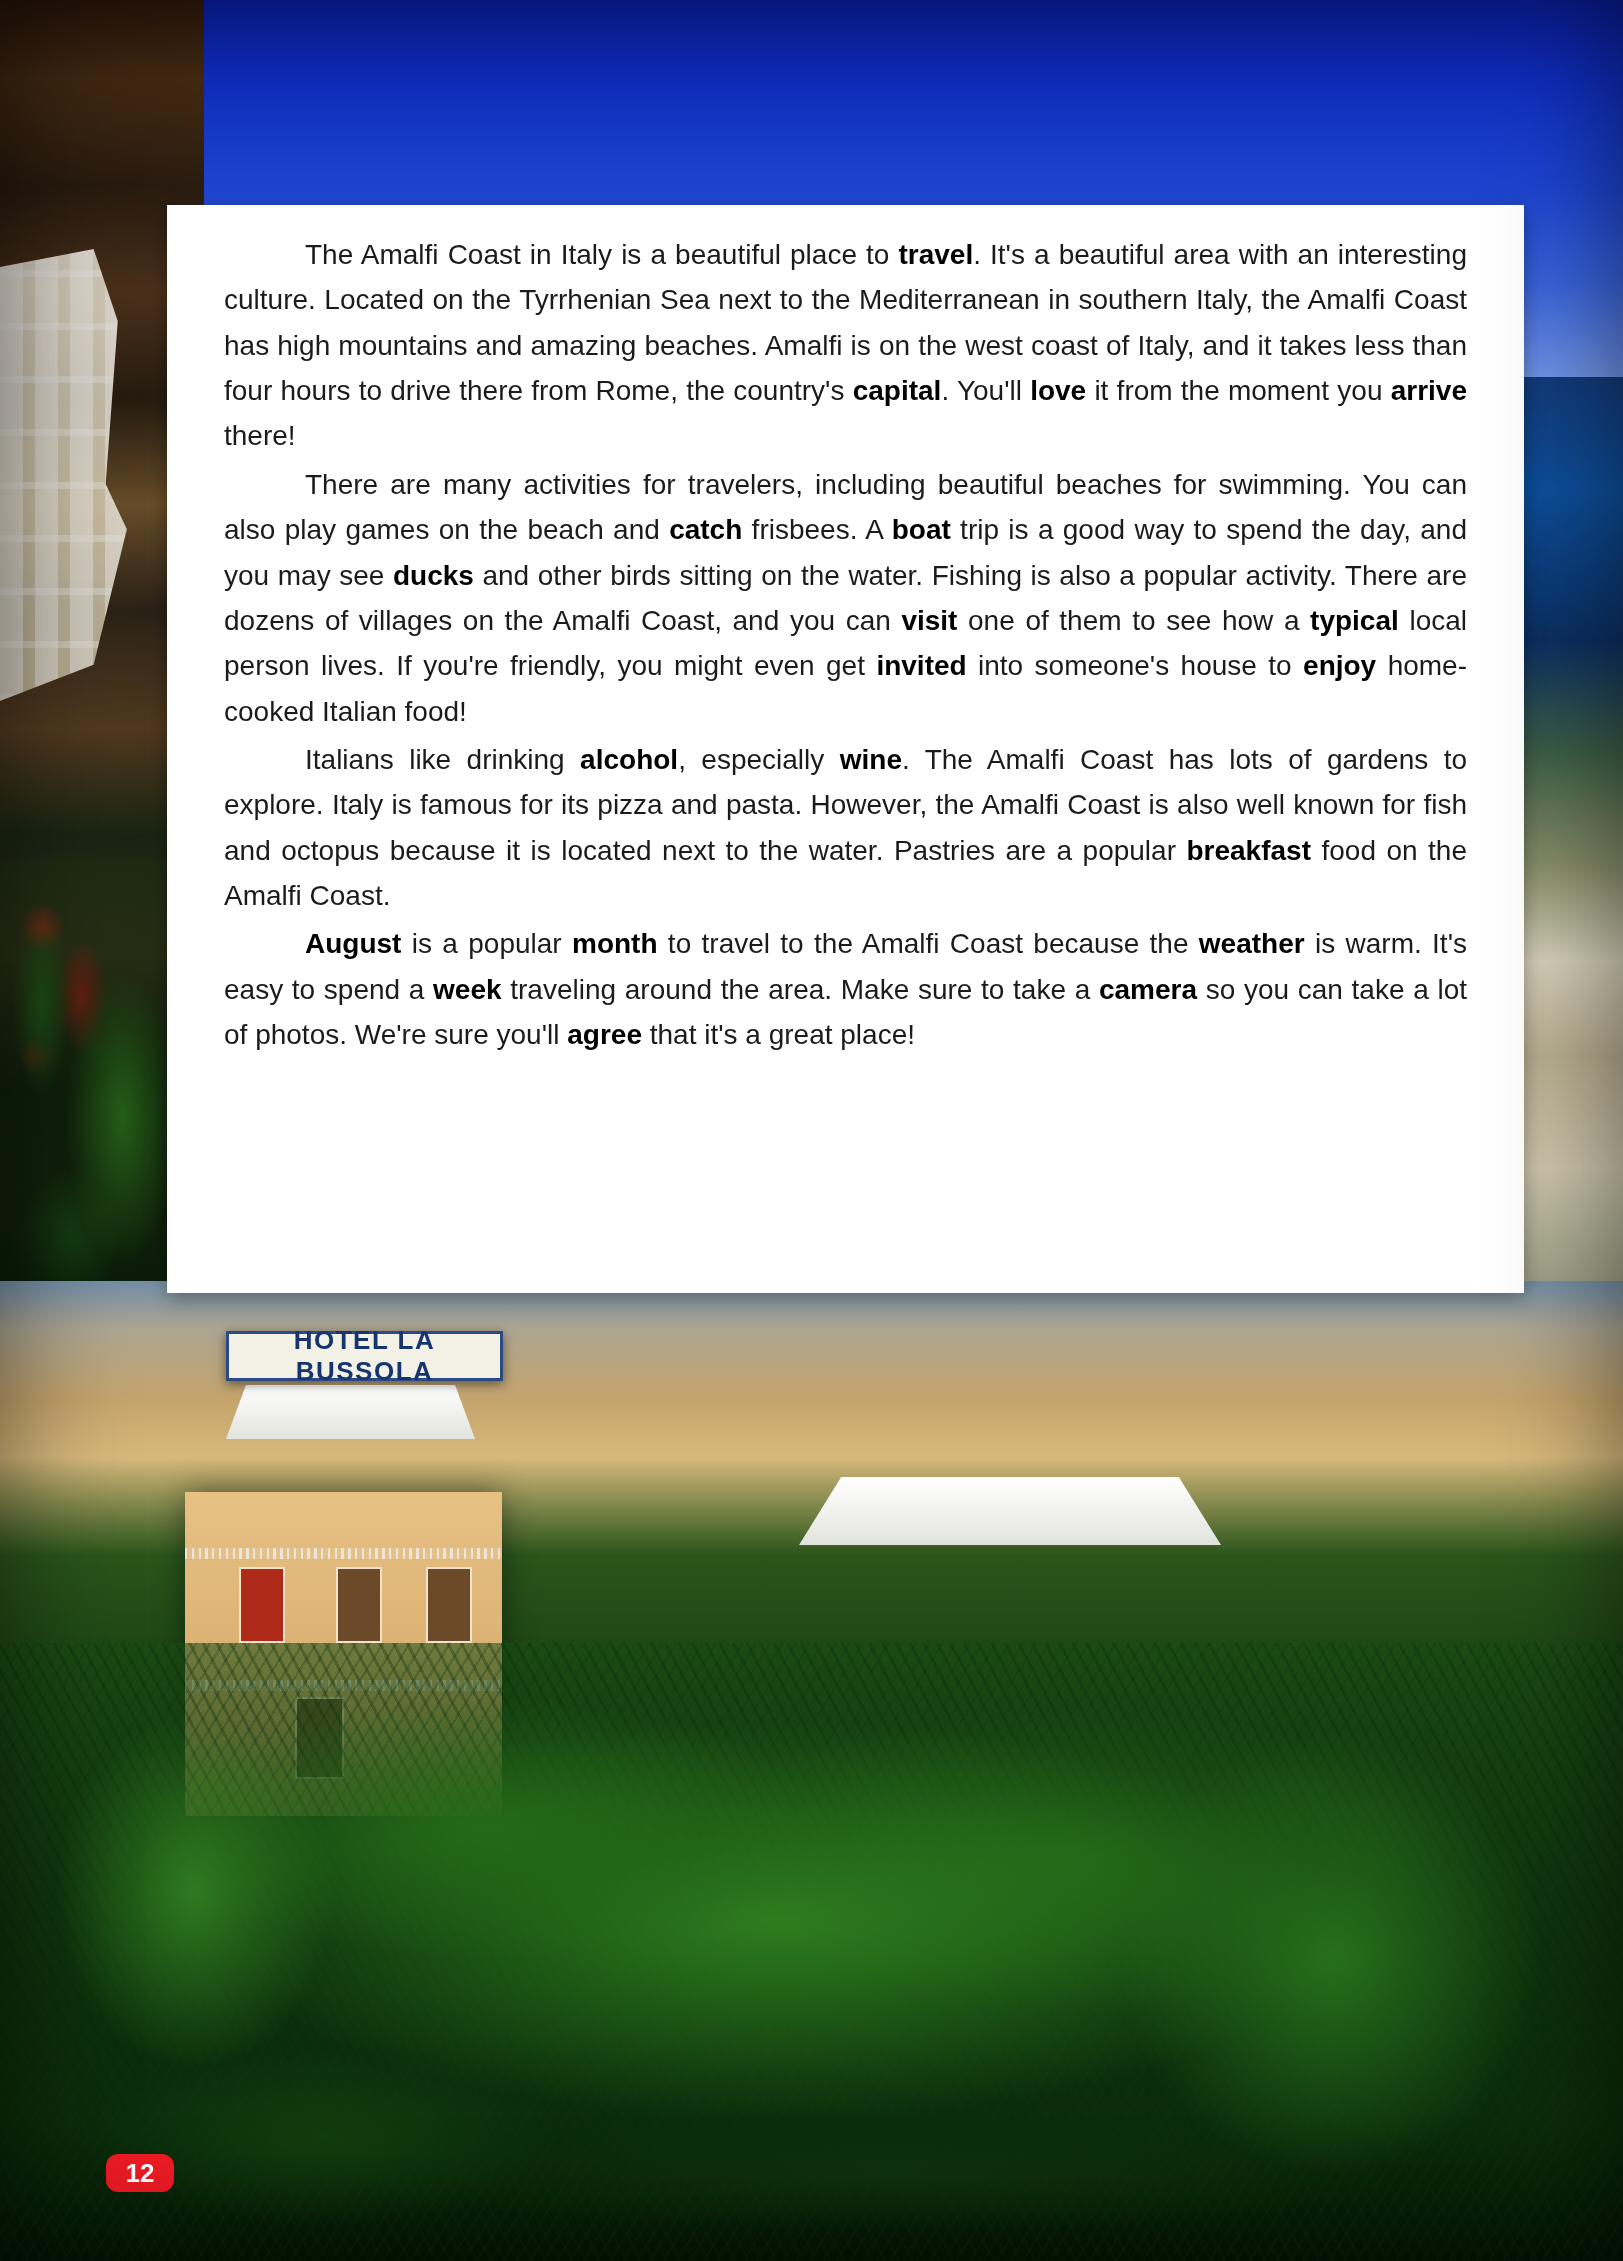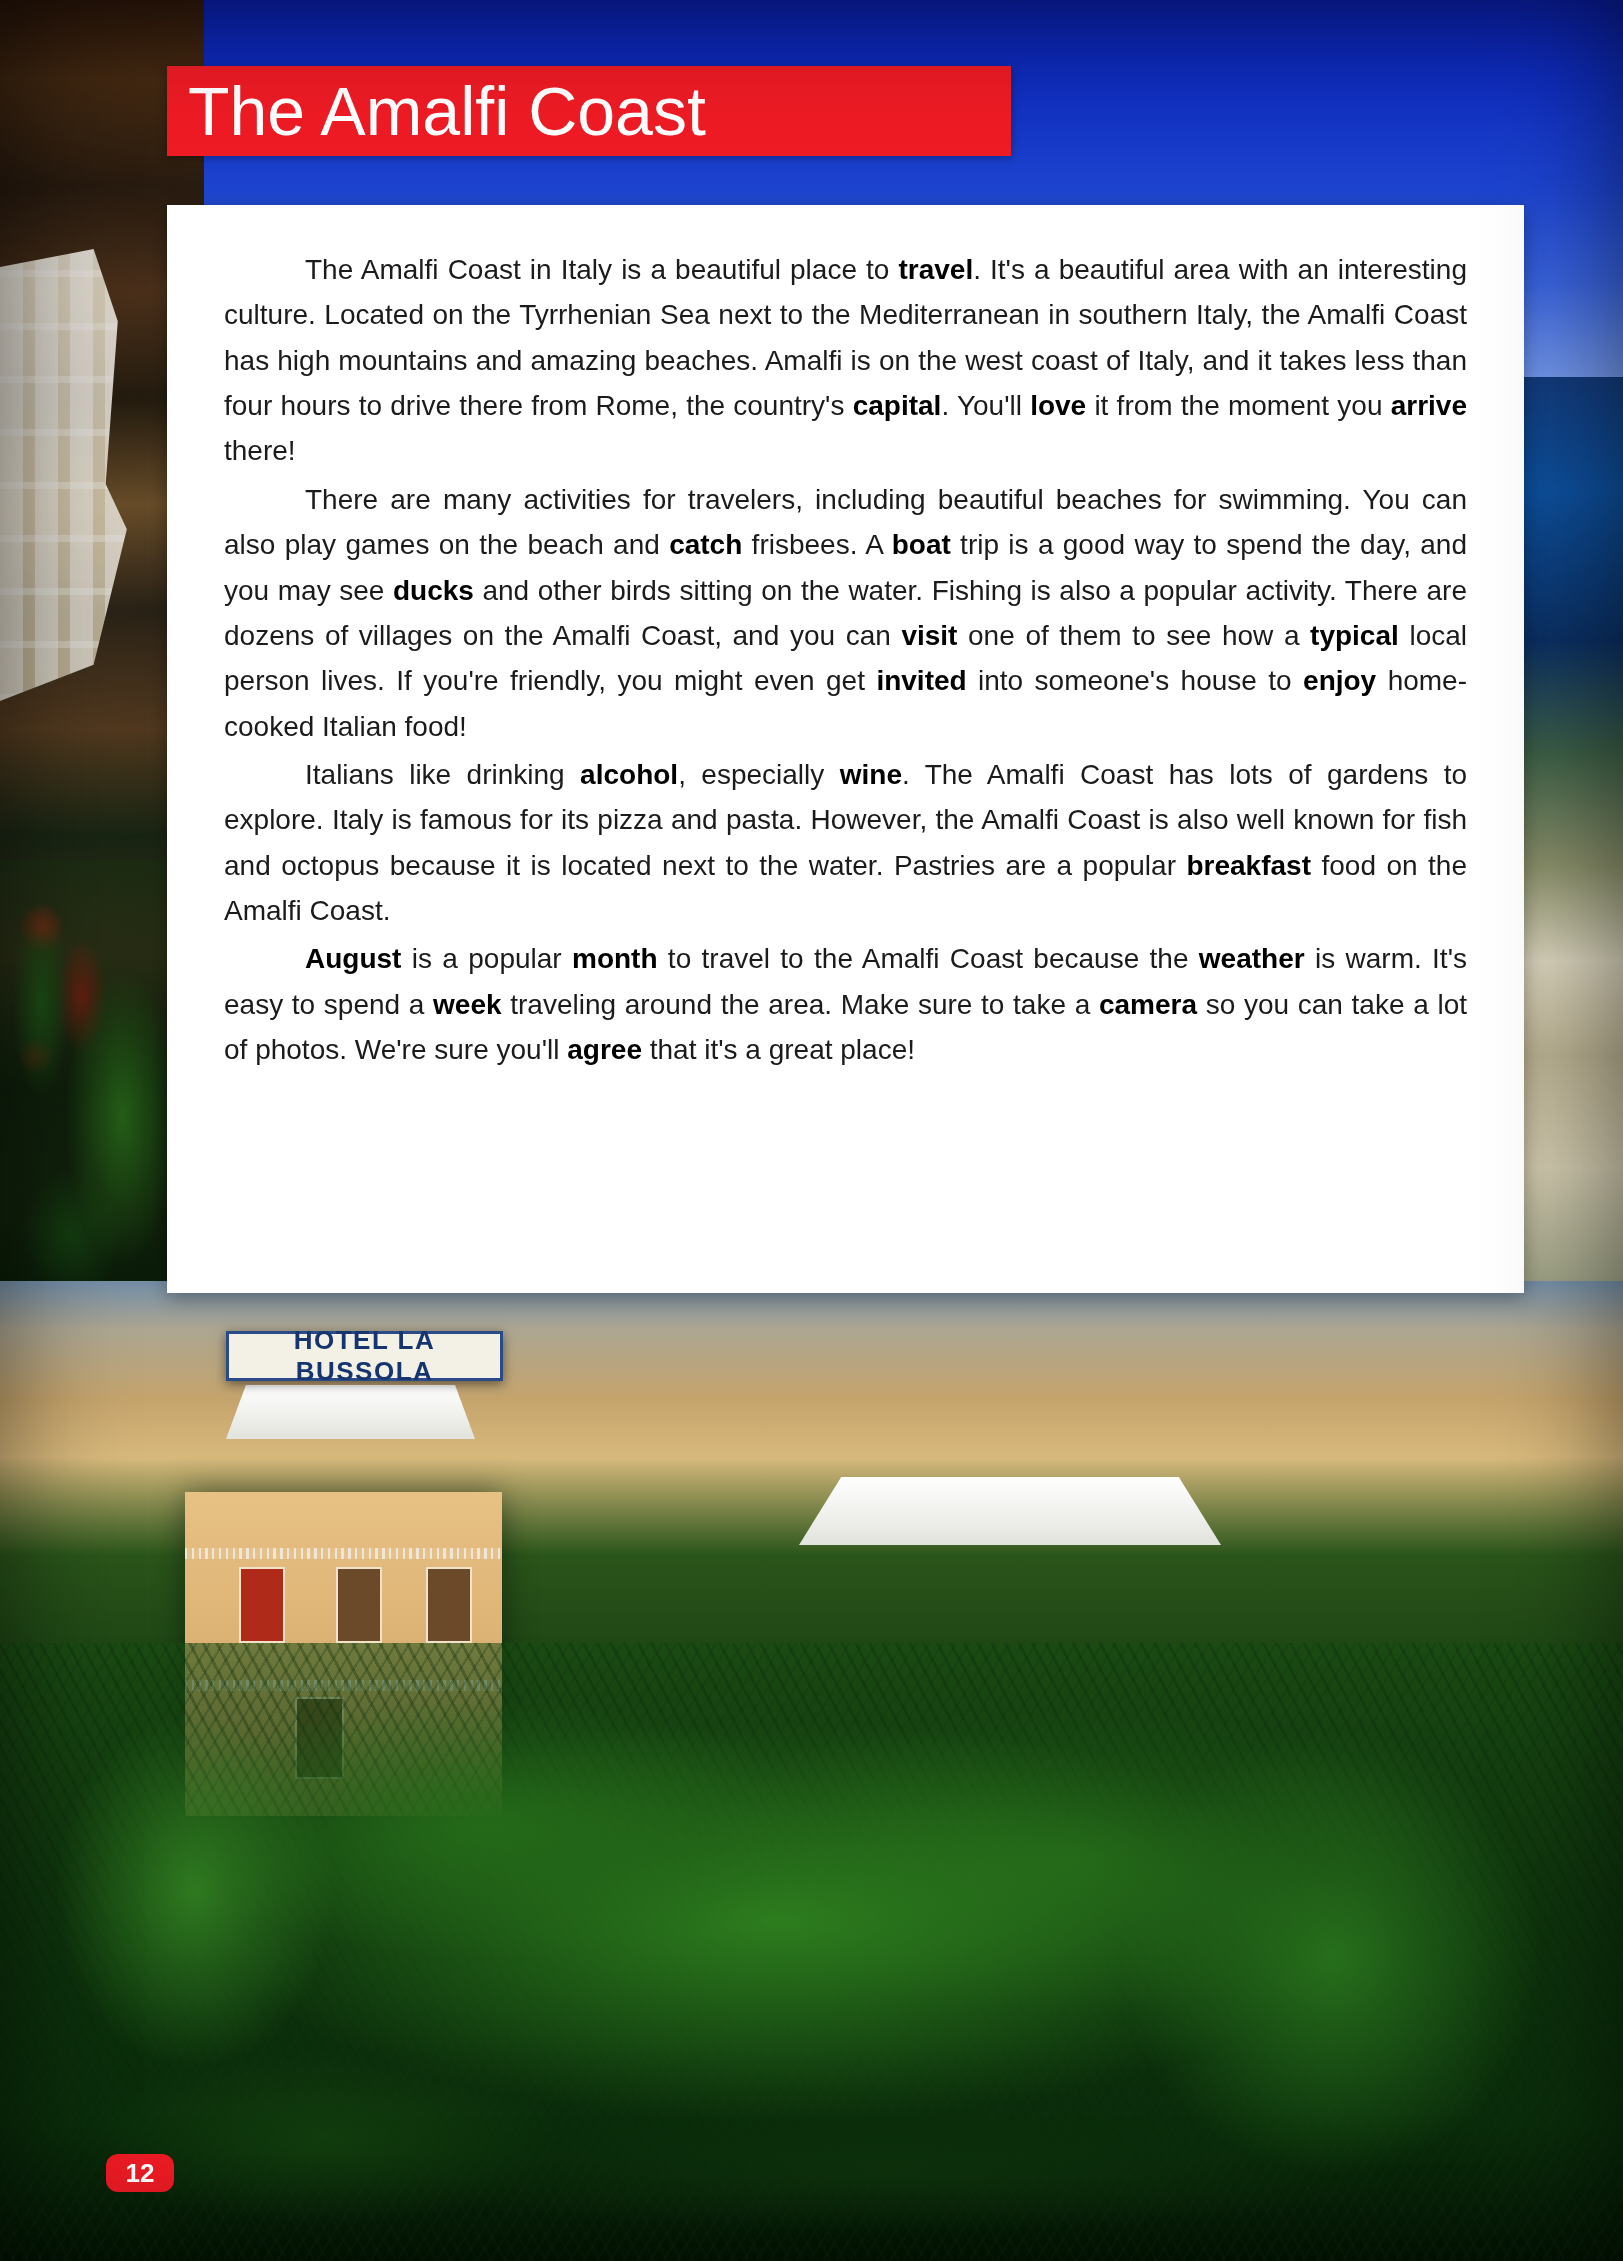--- a/index.html
+++ b/index.html
@@ -199,21 +199,21 @@
     white-space: nowrap;
   }
 
   
   .text-card {
     position: absolute;
     left: 167px; top: 205px;
     width: 1357px;
     height: 1088px;
     background: #ffffff;
-    padding: 42px 57px 30px 57px;
+    padding: 27px 57px 30px 57px;
     box-sizing: border-box;
     box-shadow: 0 4.5px 19.6px rgba(0,0,0,.35);
   }
   .text-card p {
     margin: 0 0 3px 0;
     text-indent: 81px;
     font-size: 28px;
     line-height: 1.62;
     color: #1b1b1b;
     font-family: "Liberation Sans", sans-serif;
@@ -273,23 +273,20 @@
       <div class="win" style="left:151px;top:75px;width:42px;height:72px;"></div>
       <div class="win" style="left:241px;top:75px;width:42px;height:72px;"></div>
       <div class="win" style="left:110px;top:205px;width:45px;height:78px;"></div>
     </div>
 
     <div class="hotel-sign">HOTEL LA BUSSOLA</div>
 
     <div class="trees-front"></div>
   </div>
 
-  <div class="title-banner">
-    <div class="title-text">The Amalfi Coast</div>
-  </div>
 
   <div class="text-card">
     <div id="article-body">
         <p><span>The Amalfi Coast in Italy is a beautiful place to </span><b>travel</b><span>. It's a beautiful area with an interesting culture. Located on the Tyrrhenian Sea next to the Mediterranean in southern Italy, the Amalfi Coast has high mountains and amazing beaches. Amalfi is on the west coast of Italy, and it takes less than four hours to drive there from Rome, the country's </span><b>capital</b><span>. You'll </span><b>love</b><span> it from the moment you </span><b>arrive</b><span> there!</span></p>
         <p><span>There are many activities for travelers, including beautiful beaches for swimming. You can also play games on the beach and </span><b>catch</b><span> frisbees. A </span><b>boat</b><span> trip is a good way to spend the day, and you may see </span><b>ducks</b><span> and other birds sitting on the water. Fishing is also a popular activity. There are dozens of villages on the Amalfi Coast, and you can </span><b>visit</b><span> one of them to see how a </span><b>typical</b><span> local person lives. If you're friendly, you might even get </span><b>invited</b><span> into someone's house to </span><b>enjoy</b><span> home-cooked Italian food!</span></p>
         <p><span>Italians like drinking </span><b>alcohol</b><span>, especially </span><b>wine</b><span>. The Amalfi Coast has lots of gardens to explore. Italy is famous for its pizza and pasta. However, the Amalfi Coast is also well known for fish and octopus because it is located next to the water. Pastries are a popular </span><b>breakfast</b><span> food on the Amalfi Coast.</span></p>
         <p><b>August</b><span> is a popular </span><b>month</b><span> to travel to the Amalfi Coast because the </span><b>weather</b><span> is warm. It's easy to spend a </span><b>week</b><span> traveling around the area. Make sure to take a </span><b>camera</b><span> so you can take a lot of photos. We're sure you'll </span><b>agree</b><span> that it's a great place!</span></p>
       </div>
   </div>
 

